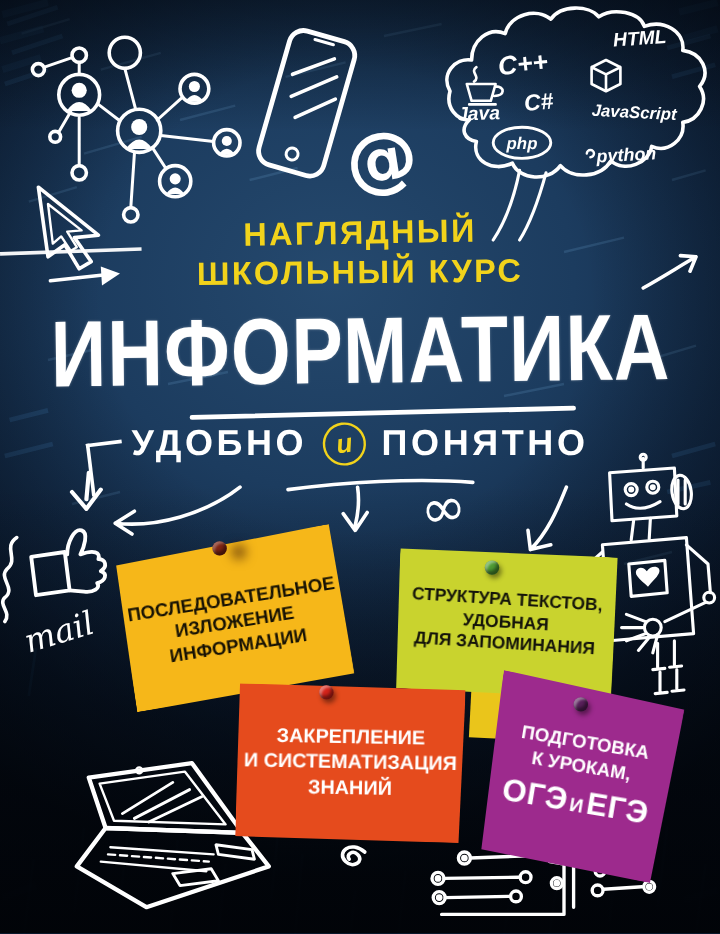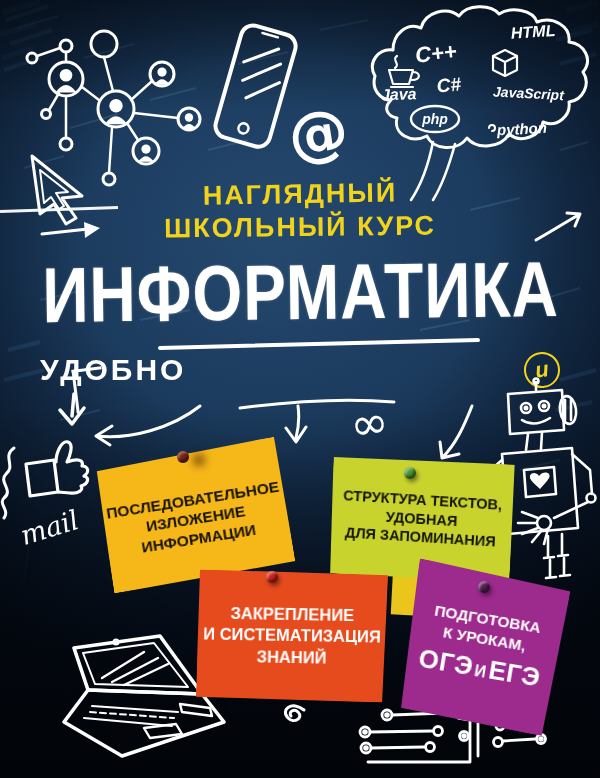--- a/index.html
+++ b/index.html
@@ -16,21 +16,21 @@
       linear-gradient(180deg, rgba(2,6,12,.5) 0%, rgba(2,6,12,0) 14%, rgba(2,6,12,0) 52%, rgba(2,5,10,.5) 80%, rgba(1,3,7,.88) 100%),
       radial-gradient(ellipse 85% 62% at 48% 32%, rgba(0,0,0,0) 40%, rgba(2,6,13,.45) 72%, rgba(1,4,9,.85) 100%);}
   .z3{z-index:3}
   
   #series1,#series2{left:0;width:600px;text-align:center;font-weight:bold;font-size:27px;letter-spacing:2px;z-index:3}
   #series1{top:179px;transform:rotate(-1deg)}
   #series2{top:212px;transform:rotate(-.6deg)}
   #title{left:0;top:247px;width:600px;text-align:center;color:#fff;font-weight:bold;font-size:64px;letter-spacing:1px;
     transform:rotate(-.7deg) scaleY(1.22);transform-origin:50% 0;text-shadow:0 0 2px rgba(255,255,255,.35);z-index:3}
   #underline{left:158px;top:342px;width:322px;height:4px;background:#fff;border-radius:3px;transform:rotate(-1.4deg);z-index:3}
-  #tagline{left:40px;top:352px;width:520px;display:flex;justify-content:space-between;align-items:center;gap:13px;
+  #tagline{left:40px;top:352px;width:520px;display:flex;justify-content:center;align-items:center;gap:13px;
     color:#fff;font-weight:bold;font-size:30px;letter-spacing:3px;text-transform:uppercase;z-index:3}
   #conj{width:36px;height:36px;border:2.5px solid #f2d31b;border-radius:50%;display:flex;align-items:center;justify-content:center;
     font-size:22px;font-style:italic;letter-spacing:0;transform:rotate(-8deg);text-transform:none;flex:0 0 auto}
   
   #at{left:288px;top:98px;font-size:60px;font-weight:bold;color:#fff;transform:rotate(-9deg);font-family:"DejaVu Sans",sans-serif;z-index:3}
   #inf{left:350px;top:396px;font-size:46px;color:#fff;transform:rotate(-8deg);font-family:"DejaVu Sans",sans-serif;z-index:3}
   #mail{left:20px;top:512px;font-family:"DejaVu Serif",serif;font-style:italic;font-size:27px;color:#fff;transform:rotate(-17deg);z-index:3}
   #bracket{left:74px;top:368px;width:30px;height:44px;border-left:3px solid #fff;border-top:3px solid #fff;transform:rotate(-7deg);z-index:3}
   #hline{left:0;top:208px;width:118px;height:3px;background:#fff;opacity:.95;transform:rotate(-2deg);z-index:3}
   .cl{fill:#fff;font-family:"Liberation Sans",sans-serif;font-weight:bold;font-style:italic}
@@ -149,20 +149,21 @@
     <path d="M4,34 C22,24 34,16 48,8 M48,8 L35,7 M48,8 L43,20" class="doodle" stroke-width="3"></path>
   </svg>
 
   <div id="series1" class="abs" style="color: rgb(242, 211, 27);">НАГЛЯДНЫЙ</div>
   <div id="series2" class="abs" style="color: rgb(242, 211, 27);">ШКОЛЬНЫЙ КУРС</div>
   <div id="title" class="abs">ИНФОРМАТИКА</div>
   <div id="underline" class="abs"></div>
   <div id="tagline" class="abs">
     <span>удобно</span>
     <span id="conj" style="color: rgb(242, 211, 27); border-color: rgb(242, 211, 27);">и</span>
+    <span>понятно</span>
   </div>
   <div id="bracket" class="abs"></div>
 
   <svg class="abs z3" style="left:236px;top:394px" width="162" height="54" viewBox="0 0 162 54">
     <path d="M4,14 C50,8 110,4 158,8 M62,12 C64,26 62,36 60,44 M50,34 L60,48 L70,33" class="doodle" stroke-width="3"></path>
   </svg>
   <svg class="abs z3" style="left:86px;top:402px" width="118" height="46" viewBox="0 0 118 46">
     <path d="M114,4 C86,26 44,38 10,34 M10,34 L26,24 M10,34 L24,43" class="doodle" stroke-width="3"></path>
   </svg>
   <div id="inf" class="abs">∞</div>

